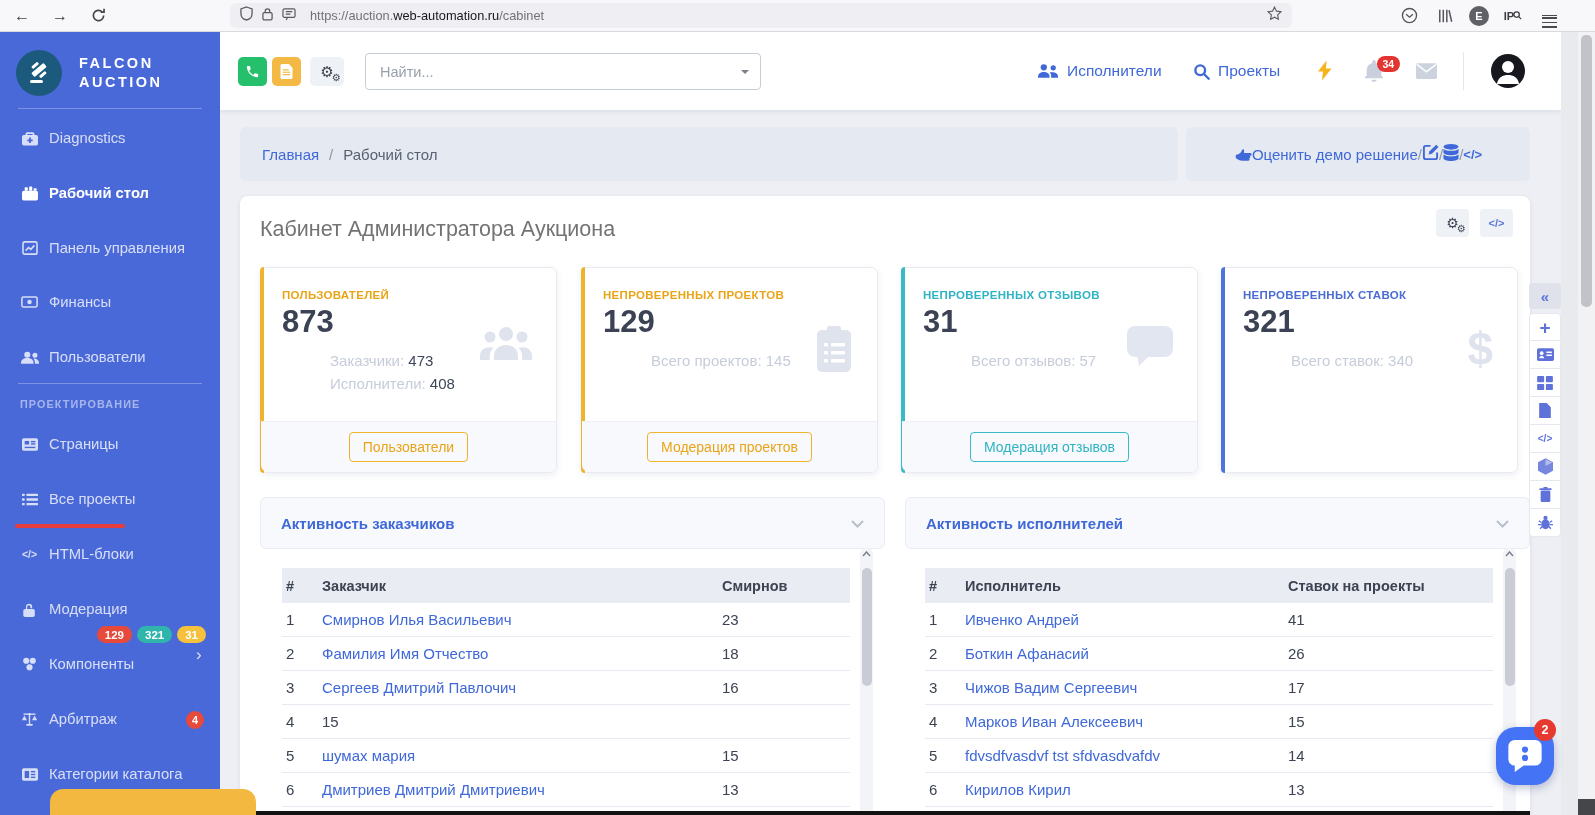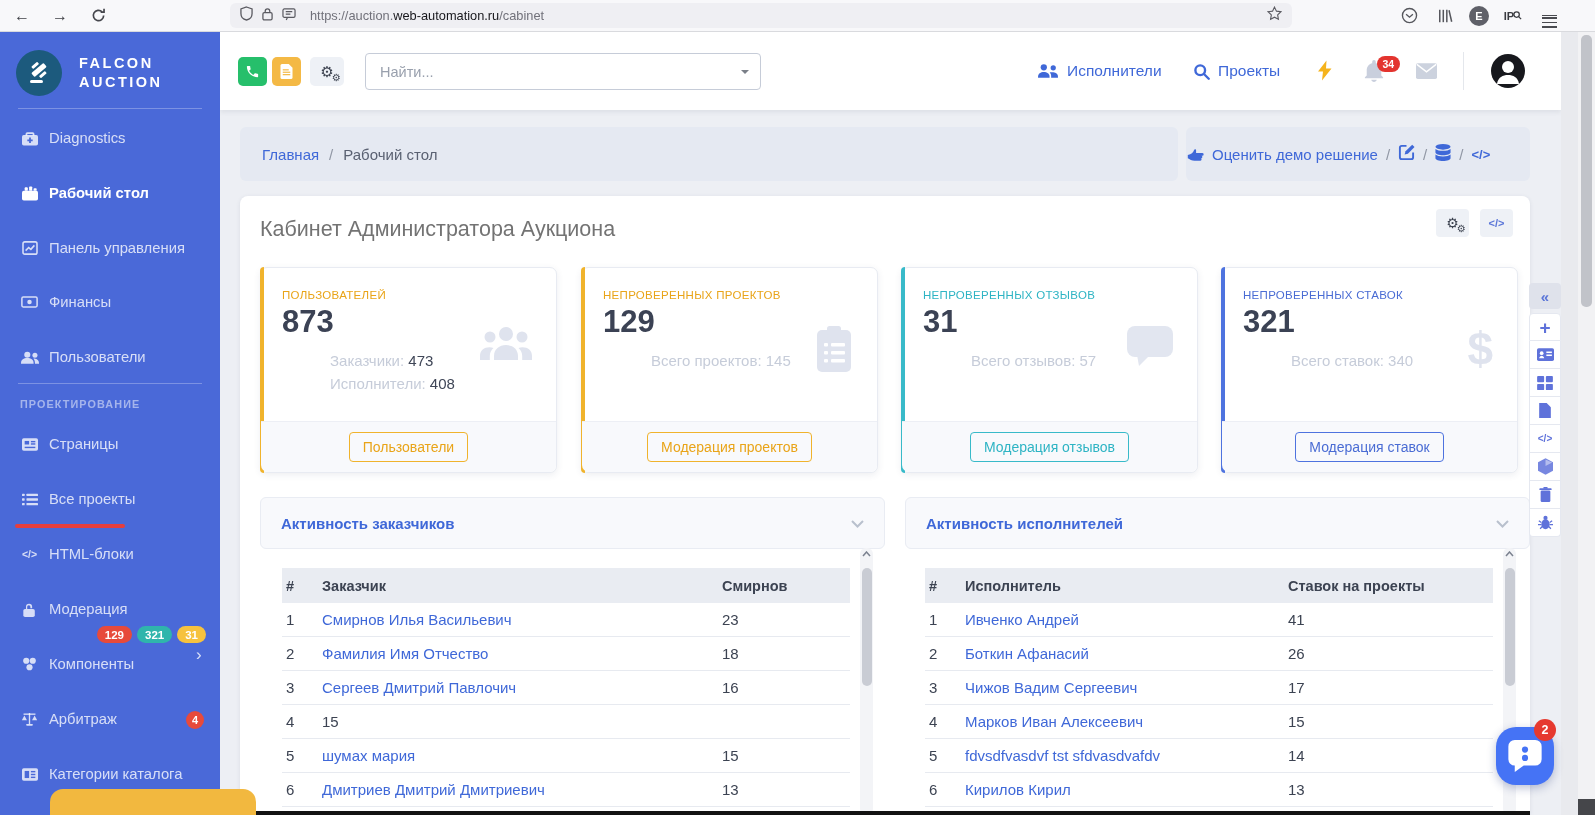--- a/index.html
+++ b/index.html
@@ -48,39 +48,39 @@
   .search-caret { position:absolute; right:12px; top:17px; width:0; height:0; border:4.5px solid transparent; border-top-color:#7a7f88; }
   .nav-link { position:absolute; top:0; height:78px; display:flex; align-items:center; gap:8px; color:#3f68d8; font-size:15.5px; cursor:pointer; }
   .icon-abs { position:absolute; cursor:pointer; }
   .bell-badge { position:absolute; left:1157px; top:24px; background:#e3342f; color:#fff; font-size:10.5px; font-weight:bold; border-radius:8px; padding:2px 5.5px; z-index:2; }
   .nav-divider { position:absolute; left:1243px; top:20px; width:1px; height:38px; background:#e4e7ec; }
   .avatar { position:absolute; left:1271px; top:22px; width:34px; height:34px; border-radius:50%; cursor:pointer; }
 
   
   .crumb { position:absolute; top:127px; height:54px; background:#e5e9f2; border-radius:6px; display:flex; align-items:center; font-size:15px; z-index:4; }
   .crumb-left { left:240px; width:938px; padding-left:22px; gap:10px; }
-  .crumb-right { left:1186px; width:344px; justify-content:flex-start; gap:8px; color:#3f68d8; }
+  .crumb-right { left:1186px; width:344px; justify-content:center; color:#3f68d8; }
   .c-home { color:#3f68d8; cursor:pointer; }
   .c-sep { color:#9096a4; }
   .c-cur { color:#5a6172; }
 
   
   .panel { position:absolute; left:240px; top:196px; width:1290px; height:619px; background:#fff; border-radius:8px 8px 0 0; box-shadow:0 1px 4px rgba(50,60,90,.1); z-index:3; }
   .ptitle { position:absolute; left:20px; top:21px; font-size:21.5px; color:#737373; }
   .ptool { position:absolute; top:13px; width:33px; height:28px; background:#eef1f6; border-radius:4px; display:flex; align-items:center; justify-content:center; border:none; cursor:pointer; }
   .ptool.gear { left:1196px; color:#3d4350; font-size:14px; }
   .ptool.code { left:1240px; color:#5b76d8; font-size:11px; font-weight:bold; }
 
   
   .card { position:absolute; top:71px; width:297px; height:206px; background:#fff; border:1px solid #e8ebf2; border-radius:7px; box-shadow:0 2px 7px rgba(60,70,100,.09); }
   .card::before { content:''; position:absolute; left:-1px; top:-1px; bottom:-1px; width:4px; border-radius:7px 0 0 7px; background:var(--ac); }
   .c-yellow { --ac:#f0b32c; --tx:#e9a418; }
   .c-teal   { --ac:#38bac9; --tx:#2eb4c4; }
   .c-blue   { --ac:#4e73df; --tx:#4a6cd4; }
-  .card-label { position:absolute; left:21px; top:21px; font-size:11.5px; font-weight:normal; letter-spacing:.3px; color:var(--tx); }
+  .card-label { position:absolute; left:21px; top:21px; font-size:11.5px; font-weight:bold; letter-spacing:.3px; color:var(--tx); }
   .card-value { position:absolute; left:21px; top:36px; font-size:31px; font-weight:bold; color:#3b4254; }
   .card-lines { position:absolute; left:21px; top:81px; font-size:15px; line-height:23px; color:#c6ccd9;margin-left:48px; }
   .cl-val.dark { color:#3f4657; }
   .card-icon { position:absolute; right:24px; top:58px; }
   .dollar-glyph { font-size:46px; font-weight:bold; color:#dfe3ee; line-height:1; }
   .card-footer { position:absolute; left:0; right:0; bottom:0; height:51px; background:#f8f9fc; border-top:1px solid #edeff5; border-radius:0 0 7px 7px; display:flex; align-items:center; justify-content:center; }
   .card-btn { background:transparent; border:1px solid var(--ac); color:var(--tx); font-size:14px; padding:6px 13px; border-radius:4px; font-family:inherit; cursor:pointer; }
 
   
   .phead { position:absolute; top:301px; width:625px; height:52px; background:#f8f9fc; border:1px solid #e9ecf3; border-radius:6px; display:flex; align-items:center; padding:0 20px; cursor:pointer; }
@@ -503,23 +503,20 @@
       </div>
     </div>
 
     <div class="card c-blue" style="left:981px">
       <div class="card-label">НЕПРОВЕРЕННЫХ СТАВОК</div>
       <div class="card-value">321</div>
       <div class="card-lines">
         <div><span>Всего ставок:</span> <span class="cl-val">340</span></div>
       </div>
       <div class="card-icon dollar-glyph">$</div>
-      <div class="card-footer">
-        <button class="card-btn">Модерация ставок</button>
-      </div>
     </div>
 
     <div class="phead" style="left:20px">
       <span class="phead-title">Активность заказчиков</span>
       <span class="phead-chevron"><svg width="13" height="8" viewBox="0 0 13 8">
             <path d="M1 1l5.5 5.5L12 1" stroke="#b9c0cd" stroke-width="2" fill="none"></path>
           </svg></span>
     </div>
     <div class="tbl" style="left:42px">
       <div class="trow thead-row">

